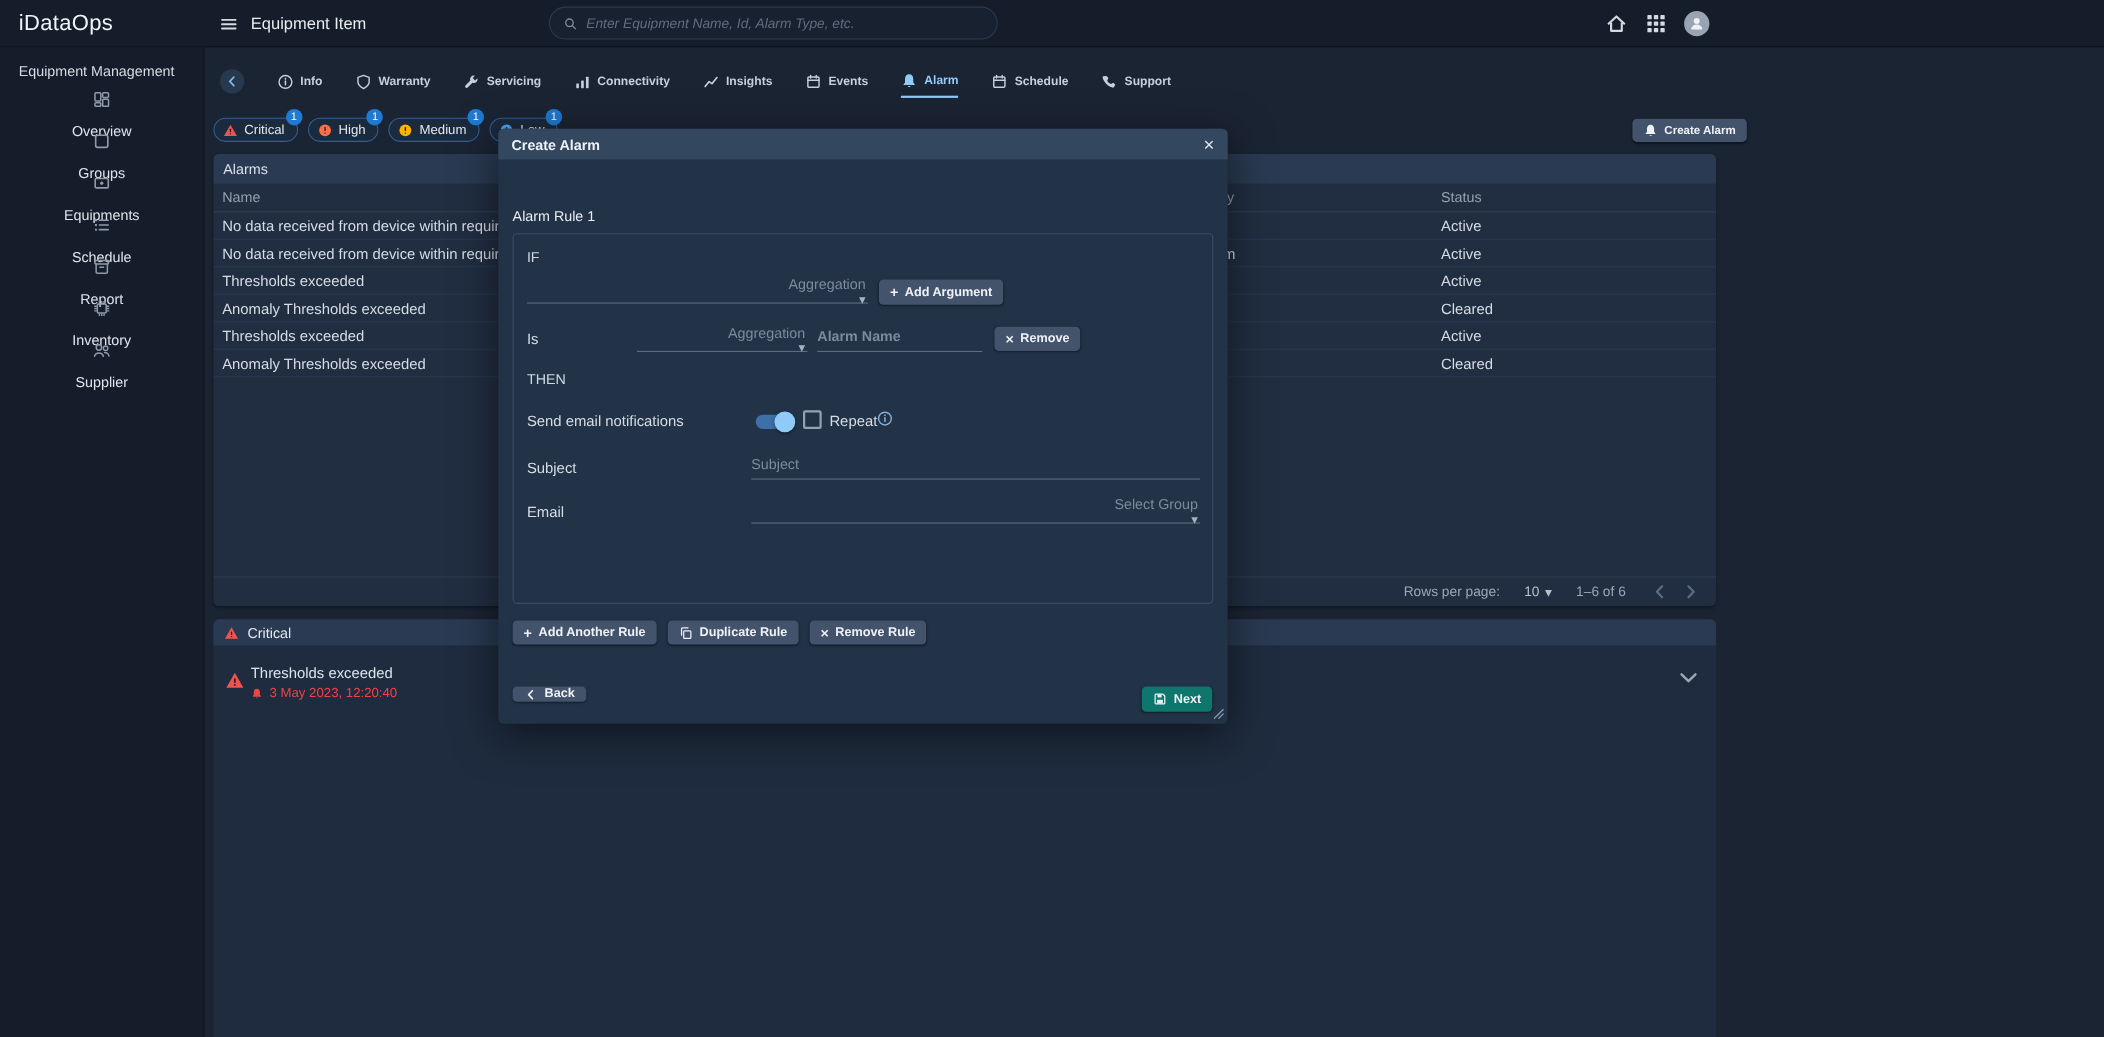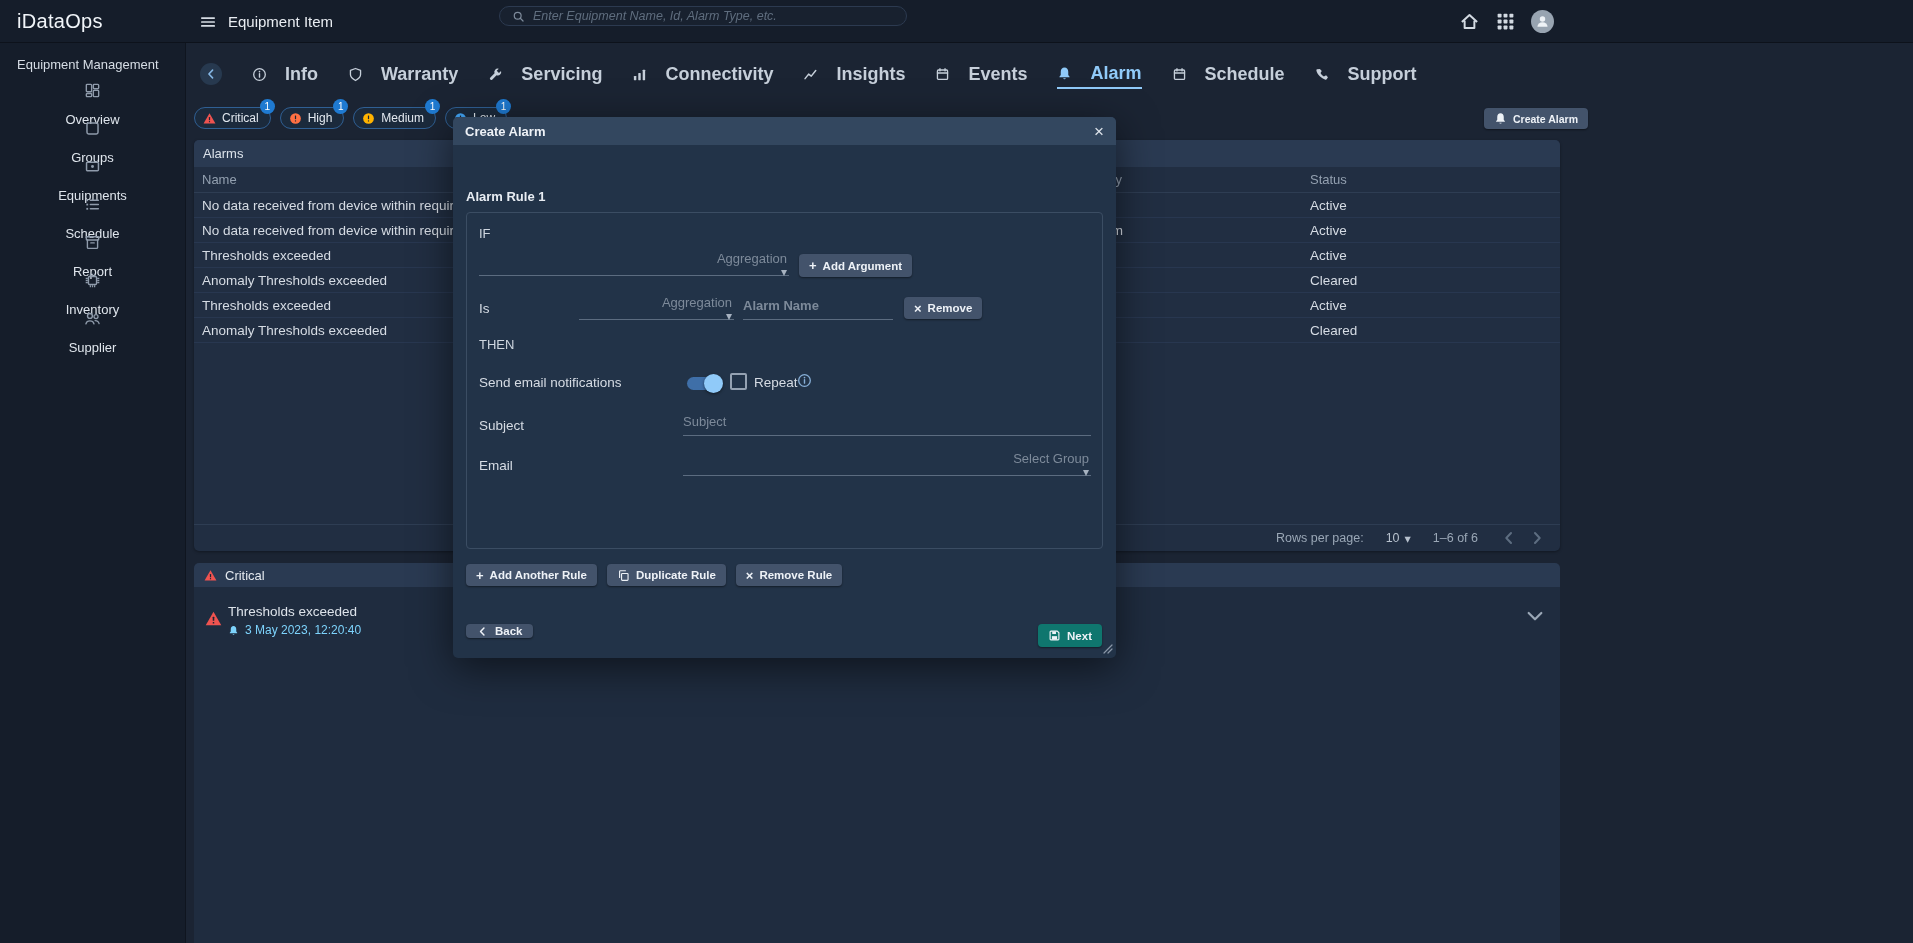--- a/index.html
+++ b/index.html
@@ -12,41 +12,41 @@
   .ic { display:block; }
   svg.defs { position:absolute; width:0; height:0; }
 
   
   .topbar { position:absolute; left:0; top:0; width:1913px; height:43px; background:#151d2a;
             border-bottom:1px solid rgba(0,0,0,.35); z-index:6; }
   .logo { position:absolute; left:17px; top:0; height:43px; line-height:43px; font-size:20px;
           color:#f1f5f9; letter-spacing:.3px; }
   .menu-btn { position:absolute; left:199px; top:13px; width:18px; height:18px; color:#d5dbe3; cursor:pointer; }
   .topbar-title { position:absolute; left:228px; top:0; height:43px; line-height:43px; font-size:15px; color:#e9edf2; }
-  .search { position:absolute; left:499px; top:6px; width:408px; height:20px; border-radius:15px;
+  .search { position:absolute; left:499px; top:6px; width:408px; height:30px; border-radius:15px;
             background:#18212f; border:1px solid #2c3a50; display:flex; align-items:center; padding:0 12px; gap:8px; }
   .search svg { color:#7d8a9a; flex:0 0 auto; }
   .search input { flex:1; background:transparent; border:none; outline:none; color:#cfd6df; font-size:12.5px; font-family:inherit; }
   .search input::placeholder { color:#5f6d7e; font-style:italic; }
   .top-icons { position:absolute; right:359px; top:0; height:43px; display:flex; align-items:center; gap:15px; }
   .top-icons .tico { width:21px; height:21px; color:#d3dae2; cursor:pointer; }
   .avatar { width:23px; height:23px; border-radius:50%; background:#98a4b1; display:flex; align-items:center; justify-content:center; color:#eef2f6; cursor:pointer; }
 
   
   .sidebar { position:absolute; left:0; top:43px; width:186px; height:900px; background:#151d2a;
              border-right:1px solid rgba(0,0,0,.25); z-index:5; }
   .side-section { padding:14px 17px 10px; font-size:13px; color:#d6dde5; }
   .side-item { height:38px; display:flex; align-items:center; gap:13px; padding:0 5px; cursor:pointer; font-size:13px; color:#dfe5ec;flex-direction:column; }
   .side-item svg { width:17px; height:17px; color:#8f9bab; flex:0 0 auto; }
 
   
   .tabbar { position:absolute; left:200px; top:59px; height:30px; display:flex; align-items:center; gap:30px; z-index:2; }
   .back-btn { width:22px; height:22px; border-radius:50%; background:#27394f; display:flex; align-items:center; justify-content:center;
               color:#84b6e4; cursor:pointer; }
-  .tab { height:30px; display:flex; align-items:center; gap:18px; font-size:18px; font-weight:bold; color:#c6cfda; cursor:pointer; }
+  .tab { height:30px; display:flex; align-items:center; gap:6px; font-size:11px; font-weight:bold; color:#c6cfda; cursor:pointer; }
   .tab svg { width:15px; height:15px; }
   .tab.active { color:#90caf9; border-bottom:2px solid #90caf9; }
 
   
   .filters { position:absolute; left:194px; top:107px; display:flex; gap:9px; z-index:2; }
   .chip { position:relative; height:22px; border:1px solid #2f5f93; border-radius:11px; background:rgba(33,150,243,.05);
           display:flex; align-items:center; gap:6px; padding:0 11px 0 8px; font-size:12px; color:#e2e8ef; cursor:pointer; }
   .chip svg { width:13px; height:13px; }
   .badge { position:absolute; top:-9px; right:-5px; width:15px; height:15px; border-radius:50%; background:#1f7ad1;
            color:#fff; font-size:10px; display:flex; align-items:center; justify-content:center; }
@@ -79,37 +79,37 @@
   .tfoot .gap-sm { display:flex; align-items:center; gap:10px; }
 
   
   .panel { position:absolute; left:194px; top:563px; width:1366px; height:380px; z-index:1; }
   .panel-head { height:24px; background:#2a3a52; border-radius:5px 5px 0 0; display:flex; align-items:center; gap:8px;
                 padding:0 10px; font-size:13px; color:#e4e9ef; cursor:pointer; }
   .panel-head svg { width:13px; height:13px; }
   .panel-body { position:relative; background:#1f2c3f; height:356px; }
   .pb-warn { position:absolute; left:11px; top:23px; width:17px; height:17px; }
   .pb-name { position:absolute; left:34px; top:17px; font-size:13.5px; color:#dde3ea; }
-  .pb-time { position:absolute; left:34px; top:36px; display:flex; align-items:center; gap:6px; font-size:12px; color:#7dd3fc; }
+  .pb-time { position:absolute; left:34px; top:36px; display:flex; align-items:center; gap:6px; font-size:12px; color:#ef4444; }
   .pb-time svg { width:11px; height:11px; }
   .pb-chevron { position:absolute; left:1330px; top:18px; width:22px; height:22px; color:#9aa7b6; cursor:pointer; }
 
   
   .modal { position:absolute; left:453px; top:117px; width:663px; height:541px; background:#223348; border-radius:5px;
            box-shadow:0 10px 40px rgba(0,0,0,.55); z-index:100; }
   .modal-head { height:28px; background:#33475f; border-radius:5px 5px 0 0; display:flex; align-items:center;
                 padding:0 12px; font-size:13px; font-weight:bold; color:#eef2f7; cursor:move; }
   .modal-close { margin-left:auto; font-size:17px; line-height:1; color:#dfe5ec; cursor:pointer; font-weight:normal; }
   .steps { position:absolute; left:13px; top:42px; display:flex; gap:26px; }
   .step { display:flex; align-items:center; gap:7px; font-size:13.5px; font-weight:bold; color:#e6ebf1;
           padding-bottom:9px; cursor:pointer; }
   .step svg { width:16px; height:16px; }
   .step.active { color:#90caf9; border-bottom:2px solid #90caf9; }
   .step.upcoming { color:#94a2b3; }
-  .rule-heading { position:absolute; left:13px; top:72px; font-size:13px; font-weight:bold; color:#e8edf3; }
+  .rule-heading { position:absolute; left:13px; top:72px; font-size:13px; font-weight:normal; color:#e8edf3; }
   .form-panel { position:absolute; left:13px; top:95px; width:637px; height:337px; border:1px solid #3b4d63; border-radius:4px; }
   .flabel { position:absolute; font-size:13px; color:#cfd7e0; }
   .fldlabel { position:absolute; font-size:13.5px; color:#d6dce4; }
   .uselect { position:absolute; height:25px; border-bottom:1px solid #5c6c80; display:flex; align-items:flex-end;
              justify-content:space-between; padding:0 2px 4px 0; cursor:pointer;flex-direction:column; }
   .uselect .ph { font-size:13px; color:#7d8a9a; }
   .uselect .arrow { font-size:12px; color:#a7b2c0; line-height:1; }
   .uinput { position:absolute; height:25px; background:transparent; border:none; outline:none;
             border-bottom:1px solid #5c6c80; color:#dfe5ec; font-size:13px; font-family:inherit; padding:0 0 4px 0; }
   .uinput::placeholder { color:#7d8a9a; }

